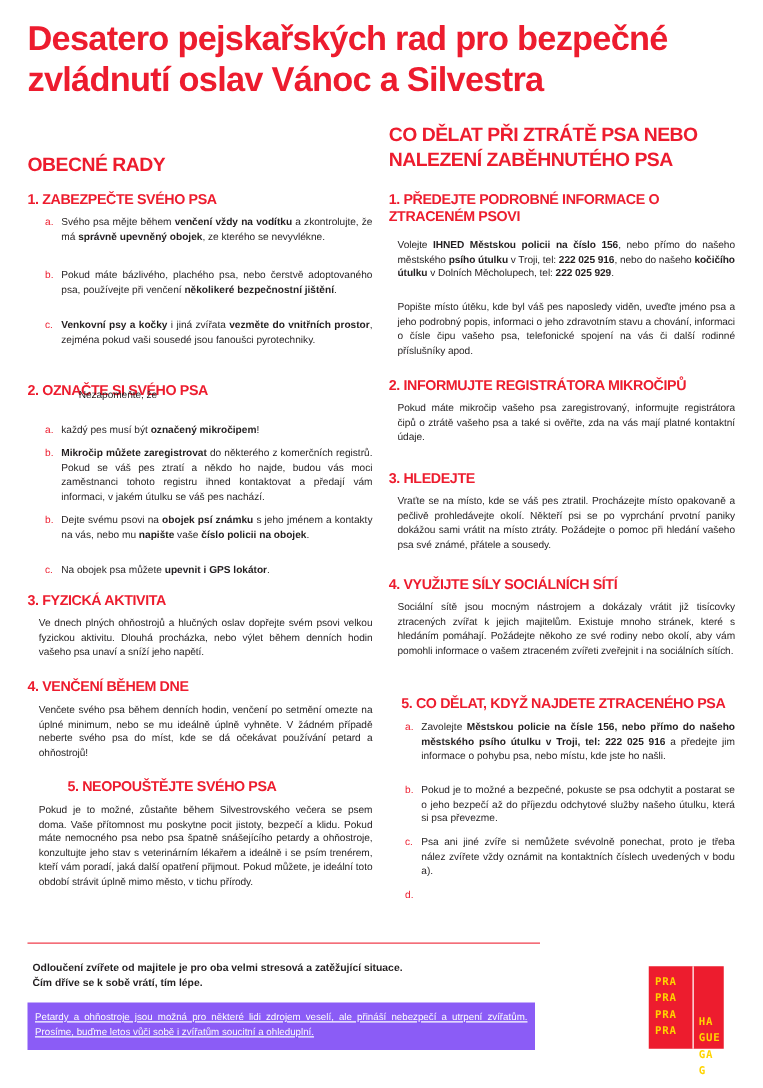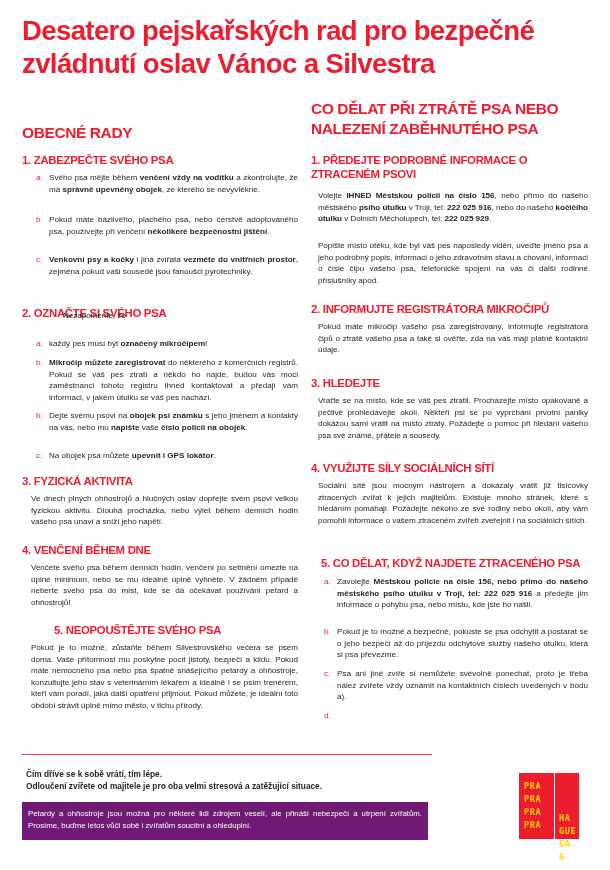--- a/index.html
+++ b/index.html
@@ -30,22 +30,22 @@
   .sep {
     position: absolute; left: 22px; top: 754px; width: 410px; height: 1px;
     background: #ed1c2e; opacity: 0.85;
   }
   .footer-note {
     position: absolute; left: 26px; top: 768px; font-size: 8.3px; line-height: 12px;
     font-weight: bold; color: #231f20;
   }
   .footer-box {
     position: absolute; left: 22px; top: 802px; width: 406px; height: 38px;
-    background: #701a75; color: #ffffff; font-size: 7.8px; line-height: 11.5px;
-    padding: 6px 6px 0 6px; text-align: justify;
+    background: #8b5cf6; color: #ffffff; font-size: 7.8px; line-height: 11.5px;
+    padding: 6px 6px 0 6px; text-align: justify; text-decoration: underline;
   }
   .logo {
     position: absolute; left: 519px; top: 773px; width: 60px; height: 66px;
     background: #ed1c2e; display: flex;
   }
   .logo .lcol { display: flex; flex-direction: column; padding: 7px 0 0 5px; }
   .logo .lcol.l { width: 36px; border-right: 1px solid #ffffff; }
   .logo .lcol.r { padding-left: 4px; margin-top: 32px; }
   .logo span {
     font-family: "DejaVu Sans Mono", monospace; font-size: 8.6px; line-height: 13px;
@@ -100,22 +100,22 @@
 
   <h3 class="sec-h" style="left:301px; top:556px;margin-left:20px;">5. CO DĚLAT, KDYŽ NAJDETE ZTRACENÉHO PSA</h3>
   <div class="li" style="left:337px; top:576px; width:251px;"><span class="mk">a.</span><span>Zavolejte </span><b>Městskou policie na čísle 156, nebo přímo do našeho městského psího útulku v Troji, tel: 222 025 916</b><span> a předejte jim informace o pohybu psa, nebo místu, kde jste ho našli.</span></div>
   <div class="li" style="left:337px; top:626px; width:251px;"><span class="mk">b.</span><span>Pokud je to možné a bezpečné, pokuste se psa odchytit a postarat se o jeho bezpečí až do příjezdu odchytové služby našeho útulku, která si psa převezme.</span></div>
   <div class="li" style="left:337px; top:668px; width:251px;"><span class="mk">c.</span><span>Psa ani jiné zvíře si nemůžete svévolně ponechat, proto je třeba nález zvířete vždy oznámit na kontaktních číslech uvedených v bodu a).</span></div>
   <div class="li" style="left:337px; top:710px; width:251px;"><span class="mk">d.</span></div>
 </div>
 
 <div class="sep"></div>
 <div class="footer-note">
+  <div>Odloučení zvířete od majitele je pro oba velmi stresová a zatěžující situace.</div>
   <div>Čím dříve se k sobě vrátí, tím lépe.</div>
-  <div>Odloučení zvířete od majitele je pro oba velmi stresová a zatěžující situace.</div>
 </div>
 <div class="footer-box">Petardy a ohňostroje jsou možná pro některé lidi zdrojem veselí, ale přináší nebezpečí a utrpení zvířatům. Prosíme, buďme letos vůči sobě i zvířatům soucitní a ohleduplní.</div>
 
 <div class="logo">
   <div class="lcol l">
     <span>PRA</span>
     <span>PRA</span>
     <span>PRA</span>
     <span>PRA</span>
   </div>

